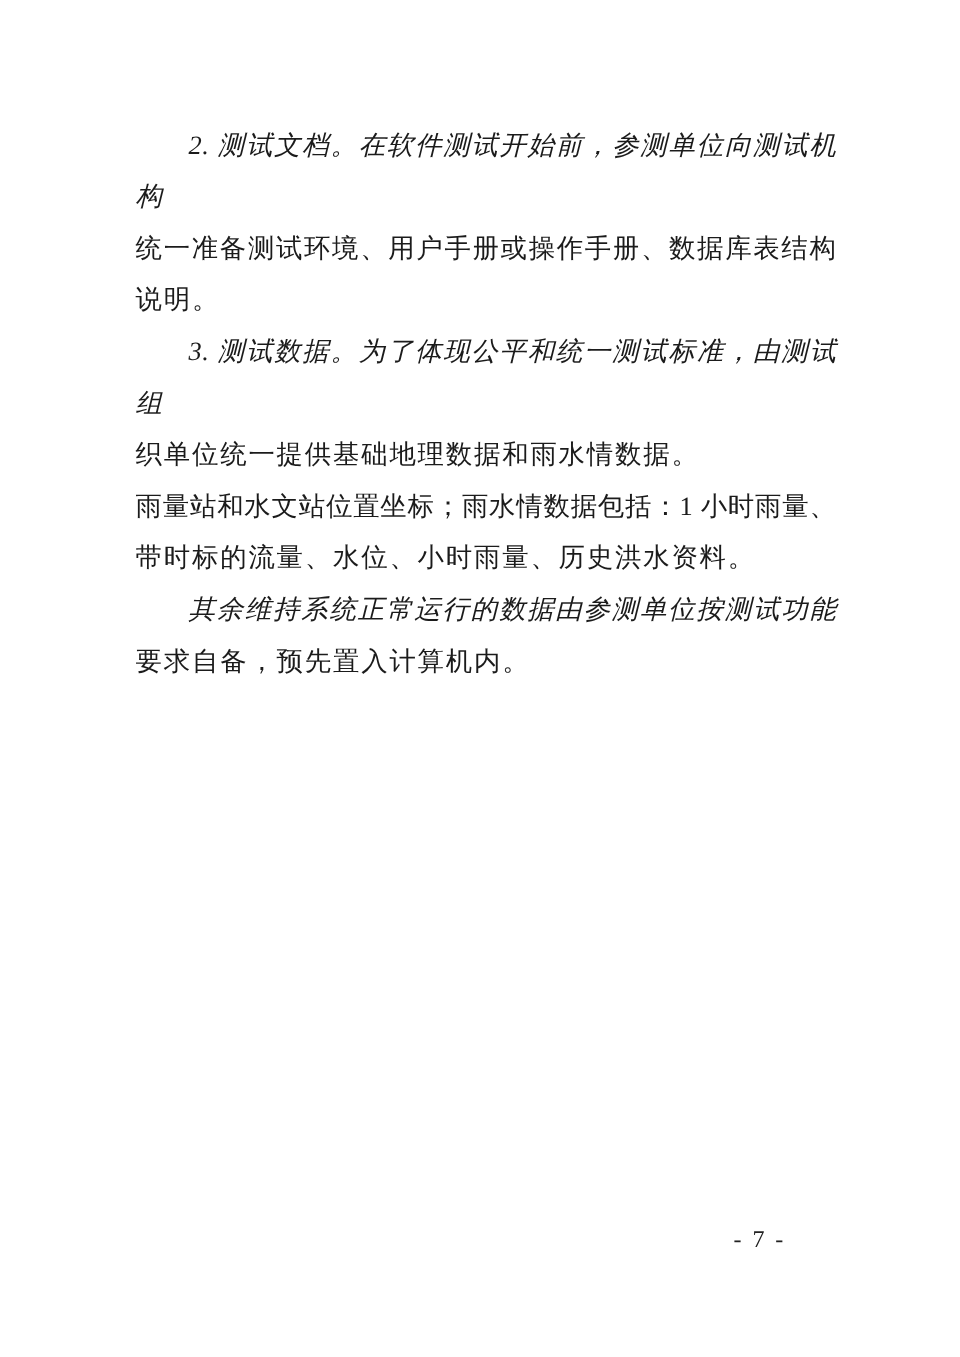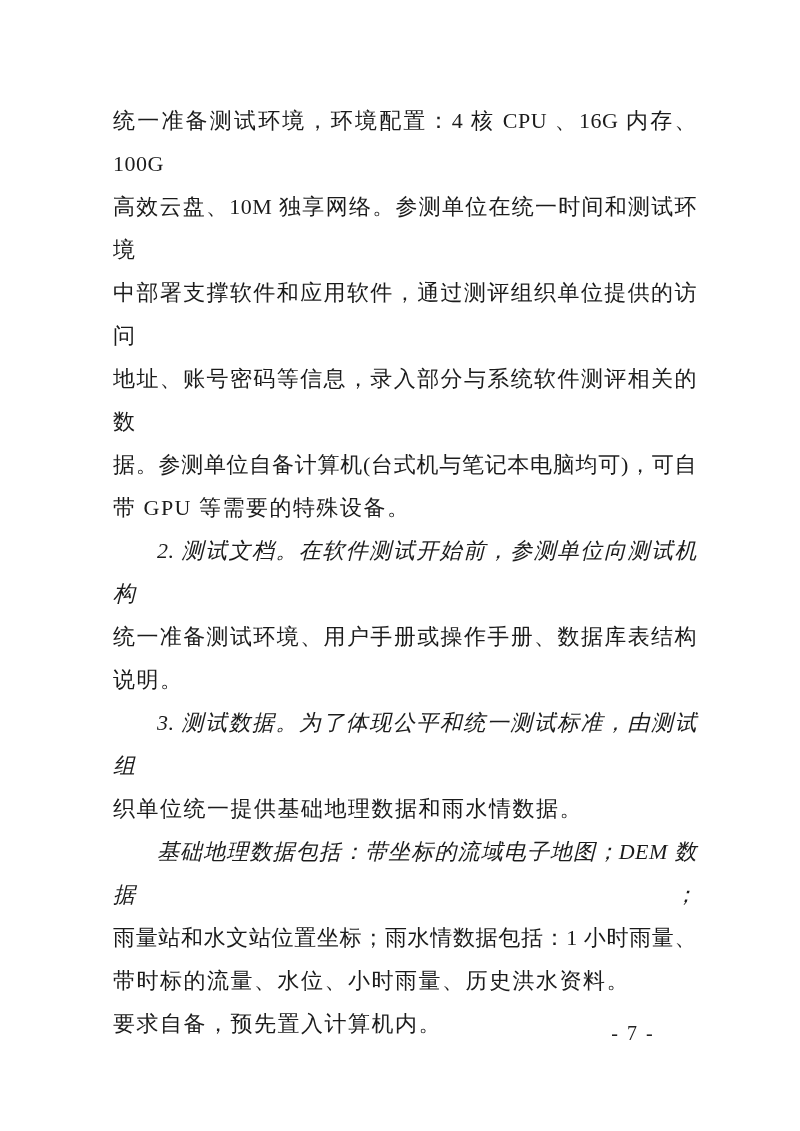--- a/index.html
+++ b/index.html
@@ -53,40 +53,32 @@
     line-height: 24px;
     letter-spacing: 2px;
     color: #222222;
   }
 </style>
 </head>
 <body>
 
 <div class="page">
   <div class="doc-body" id="doc-body">
-      <div class="para body">
-        <div class="line first">统一准备测试环境，环境配置：4 核 CPU 、16G 内存、100G</div>
-        <div class="line">高效云盘、10M 独享网络。参测单位在统一时间和测试环境</div>
-        <div class="line">中部署支撑软件和应用软件，通过测评组织单位提供的访问</div>
-        <div class="line">地址、账号密码等信息，录入部分与系统软件测评相关的数</div>
-        <div class="line">据。参测单位自备计算机(台式机与笔记本电脑均可)，可自</div>
-        <div class="line last">带 GPU 等需要的特殊设备。</div>
-      </div>
       <div class="para body indent">
         <div class="line first">2. 测试文档。在软件测试开始前，参测单位向测试机构</div>
         <div class="line">统一准备测试环境、用户手册或操作手册、数据库表结构</div>
         <div class="line last">说明。</div>
       </div>
       <div class="para body indent">
         <div class="line first">3. 测试数据。为了体现公平和统一测试标准，由测试组</div>
         <div class="line last">织单位统一提供基础地理数据和雨水情数据。</div>
       </div>
       <div class="para body indent">
-        <div class="line first">基础地理数据包括：带坐标的流域电子地图；DEM 数据；</div>
         <div class="line">雨量站和水文站位置坐标；雨水情数据包括：1 小时雨量、</div>
         <div class="line last">带时标的流量、水位、小时雨量、历史洪水资料。</div>
       </div>
       <div class="para body indent">
+        <div class="line first">其余维持系统正常运行的数据由参测单位按测试功能</div>
         <div class="line last">要求自备，预先置入计算机内。</div>
       </div>
     </div>
   <div class="page-number">- 7 -</div>
 </div>
 
 </body></html>

